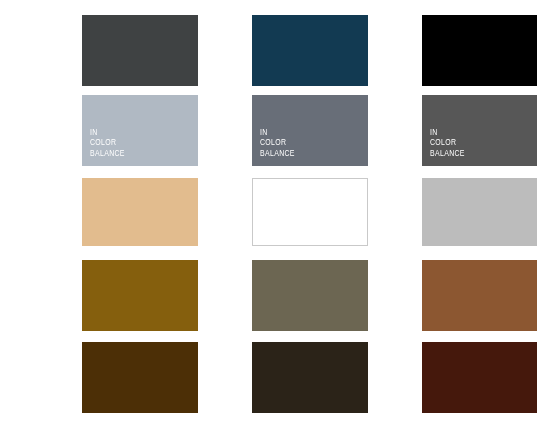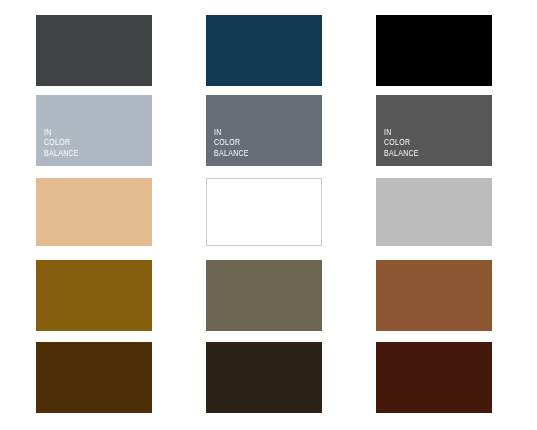--- a/index.html
+++ b/index.html
@@ -20,20 +20,21 @@
     width: 537px;
     height: 430px;
     background: #ffffff;
     box-sizing: border-box;
   }
 
   .swatch {
     position: absolute;
     box-sizing: border-box;
     overflow: hidden;
+    margin-left: 46px;
   }
 
   .swatch.bordered {
     border: 1px solid #c9c9c9;
   }
 
   .swatch-caption {
     position: absolute;
     left: 8px;
     bottom: 8px;

